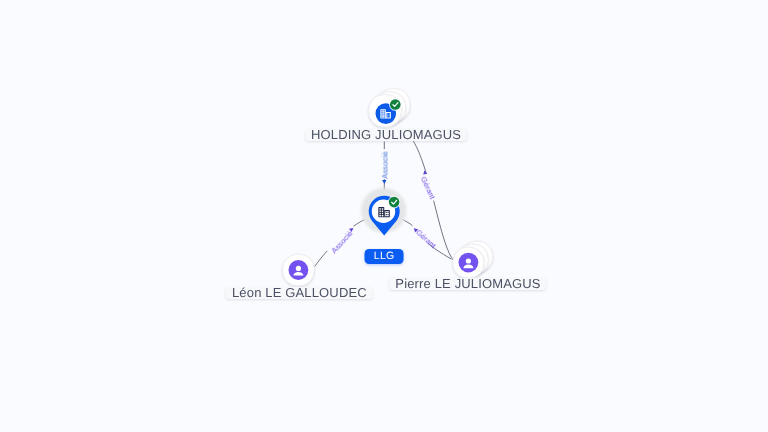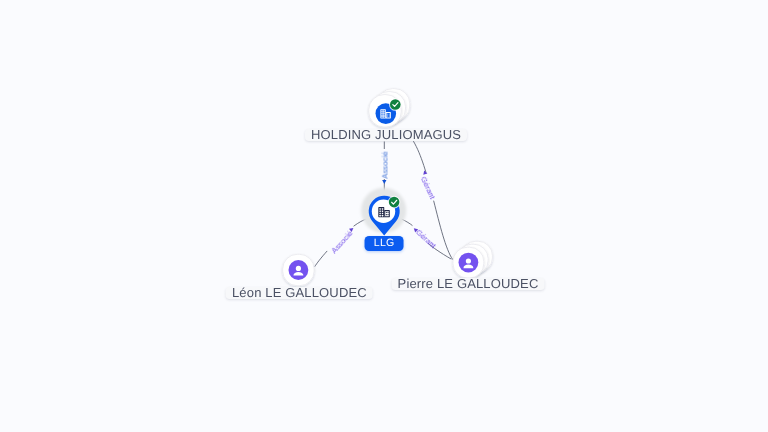--- a/index.html
+++ b/index.html
@@ -148,17 +148,17 @@
       </g>
     </svg>
   <div id="edge-labels">
       <div class="edge-label" style="left: 384.8px; top: 164.5px; color: rgb(60, 111, 214); transform: translate3d(-50%, -50%, 0px) rotate(-90deg);">Associé</div>
       <div class="edge-label" style="left: 427.8px; top: 188.4px; color: rgb(110, 74, 232); transform: translate3d(-50%, -50%, 0px) rotate(65deg);">Gérant</div>
       <div class="edge-label" style="left: 425.8px; top: 239.4px; color: rgb(110, 74, 232); transform: translate3d(-50%, -50%, 0px) rotate(42deg);">Gérant</div>
       <div class="edge-label" style="left: 342.3px; top: 241.8px; color: rgb(110, 74, 232); transform: translate3d(-50%, -50%, 0px) rotate(-48deg);">Associé</div>
     </div>
   <div id="labels">
       <div class="pill" style="left: 386.1px; top: 128.9px;">HOLDING JULIOMAGUS</div>
-      <div class="pill accent" style="left: 384.2px; top: 236px; text-align: center;">LLG</div>
+      <div class="pill accent" style="left: 384.2px; top: 249px; text-align: center;">LLG</div>
       <div class="pill" style="left: 299.4px; top: 286.8px;">Léon LE GALLOUDEC</div>
-      <div class="pill" style="left: 468px; top: 278.1px;">Pierre LE GALLOUDEC</div>
+      <div class="pill" style="left: 468px; top: 278.1px;">Pierre LE JULIOMAGUS</div>
     </div>
 </div>
 
 </body></html>

